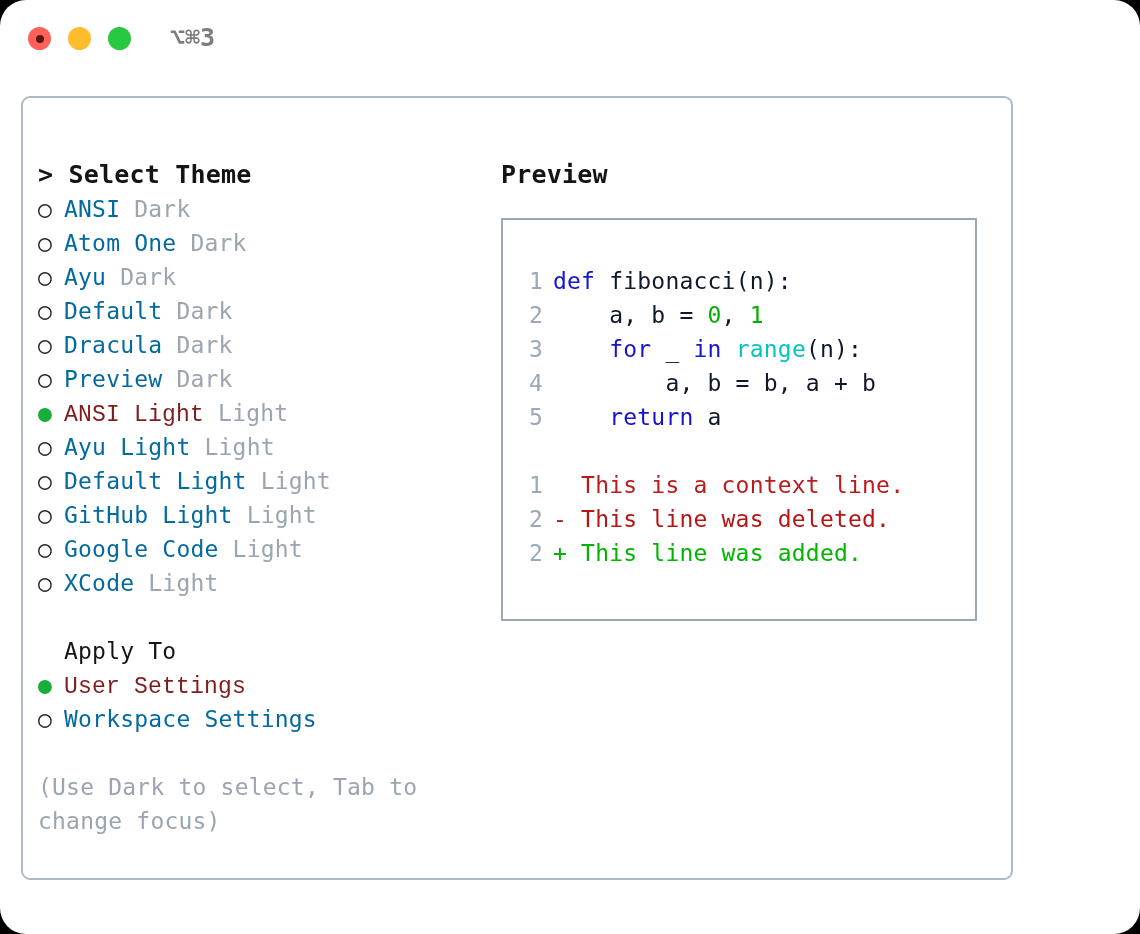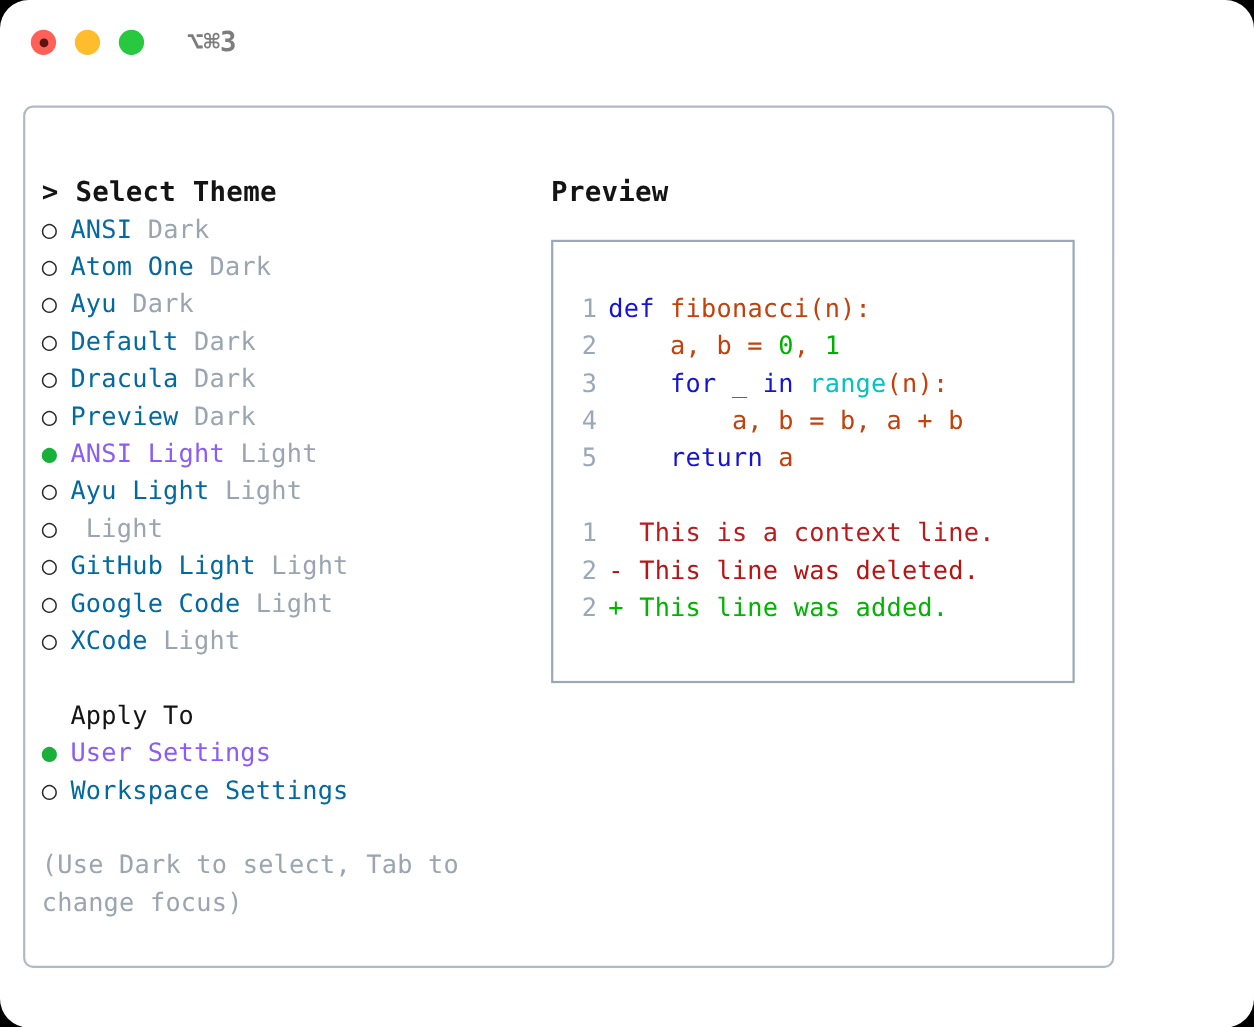--- a/index.html
+++ b/index.html
@@ -113,21 +113,21 @@
   .marker {
     display: inline-block;
     width: 26px;
     flex: 0 0 26px;
     font-size: 23px;
     line-height: 34px;
   }
   .marker.off { color: #2a2a2a; }
   .marker.on  { color: #18b03a; }
   .opt-label { color: #0369a1; }
-  .opt-row.selected .opt-label { color: #8b5cf6; }
+  .opt-row.selected .opt-label { color: #7f1d1d; font-family: Liberation Mono, monospace; }
   .opt-suffix { color: #9aa5b1; }
 
   #apply-block { margin-top: 34px; }
   .apply-heading {
     font-size: 23px;
     color: #141414;
     line-height: 34px;
     height: 34px;
     padding-left: 26px;
     white-space: pre;
@@ -181,21 +181,21 @@
   #code-block-2 { top: 248px; }
 
   .code-line { height: 34px; white-space: pre; }
   .lineno {
     display: inline-block;
     width: 26px;
     text-align: right;
     color: #9aa8ba;
     margin-right: 10px;
   }
-  .tok-plain { color: #c2410c; margin-top: 40px; }
+  .tok-plain { color: #0f172a; margin-top: 40px; }
   .tok-kw    { color: #1414d2; }
   .tok-num   { color: #00b000; }
   .tok-fn    { color: #00c4c4; }
   .tok-ctx   { color: #b91c1c; }
   .tok-del   { color: #b81414; }
   .tok-add   { color: #00b400; }
 </style>
 </head>
 <body>
 
@@ -219,21 +219,21 @@
 
         <div id="theme-list">
             <div class="opt-row"><span class="marker off">○</span><span class="opt-label">ANSI</span><span class="opt-suffix"> Dark</span></div>
             <div class="opt-row"><span class="marker off">○</span><span class="opt-label">Atom One</span><span class="opt-suffix"> Dark</span></div>
             <div class="opt-row"><span class="marker off">○</span><span class="opt-label">Ayu</span><span class="opt-suffix"> Dark</span></div>
             <div class="opt-row"><span class="marker off">○</span><span class="opt-label">Default</span><span class="opt-suffix"> Dark</span></div>
             <div class="opt-row"><span class="marker off">○</span><span class="opt-label">Dracula</span><span class="opt-suffix"> Dark</span></div>
             <div class="opt-row"><span class="marker off">○</span><span class="opt-label">Preview</span><span class="opt-suffix"> Dark</span></div>
             <div class="opt-row selected"><span class="marker on">●</span><span class="opt-label">ANSI Light</span><span class="opt-suffix"> Light</span></div>
             <div class="opt-row"><span class="marker off">○</span><span class="opt-label">Ayu Light</span><span class="opt-suffix"> Light</span></div>
-            <div class="opt-row"><span class="marker off">○</span><span class="opt-suffix"> Light</span></div>
+            <div class="opt-row"><span class="marker off">○</span><span class="opt-label">Default Light</span><span class="opt-suffix"> Light</span></div>
             <div class="opt-row"><span class="marker off">○</span><span class="opt-label">GitHub Light</span><span class="opt-suffix"> Light</span></div>
             <div class="opt-row"><span class="marker off">○</span><span class="opt-label">Google Code</span><span class="opt-suffix"> Light</span></div>
             <div class="opt-row"><span class="marker off">○</span><span class="opt-label">XCode</span><span class="opt-suffix"> Light</span></div>
           </div>
 
         <div id="apply-block">
           <div class="apply-heading">Apply To</div>
           <div id="apply-list">
               <div class="opt-row selected"><span class="marker on">●</span><span class="opt-label">User Settings</span></div>
               <div class="opt-row"><span class="marker off">○</span><span class="opt-label">Workspace Settings</span></div>

